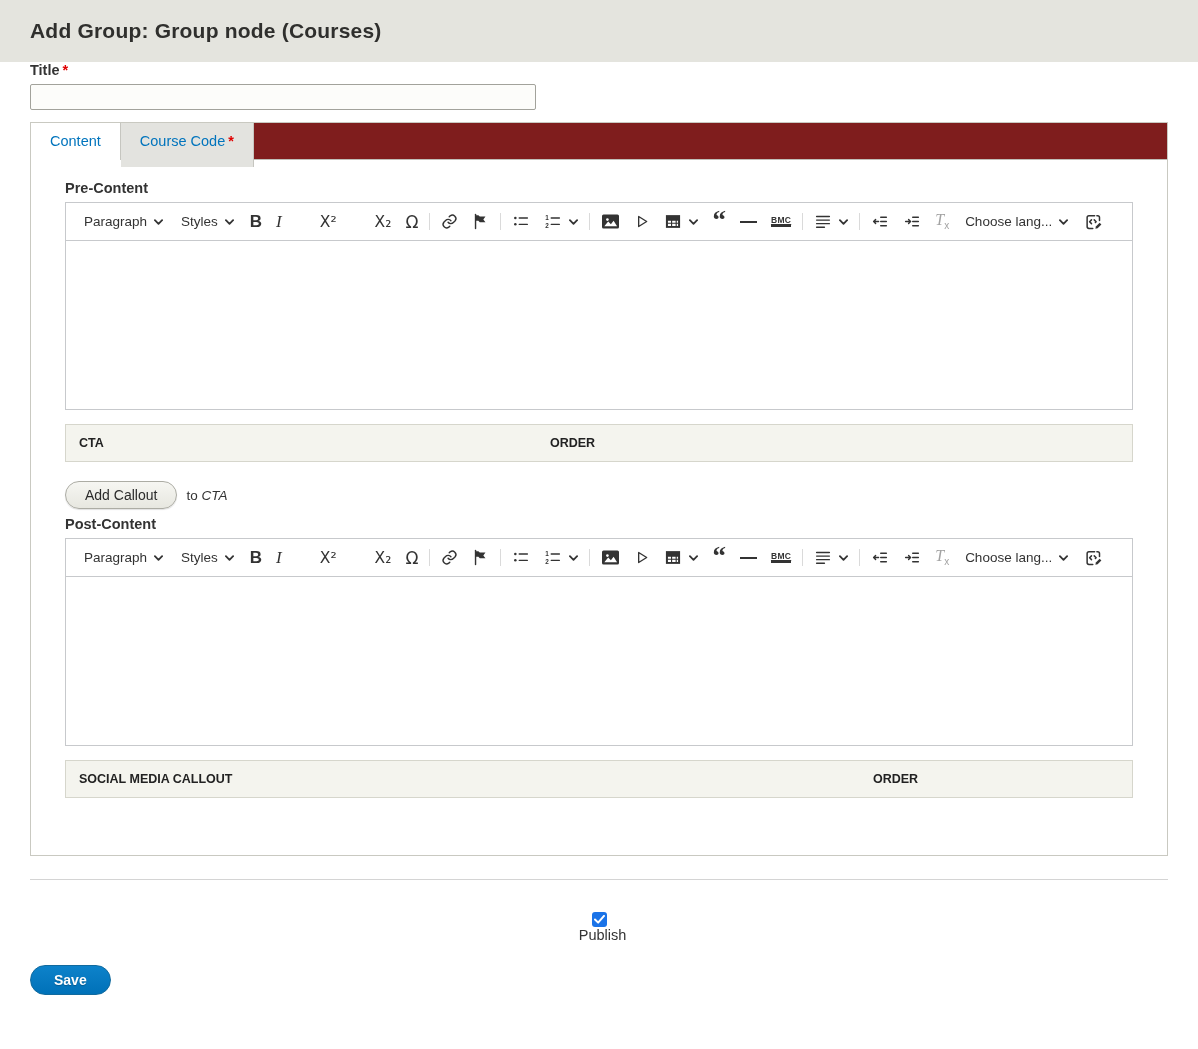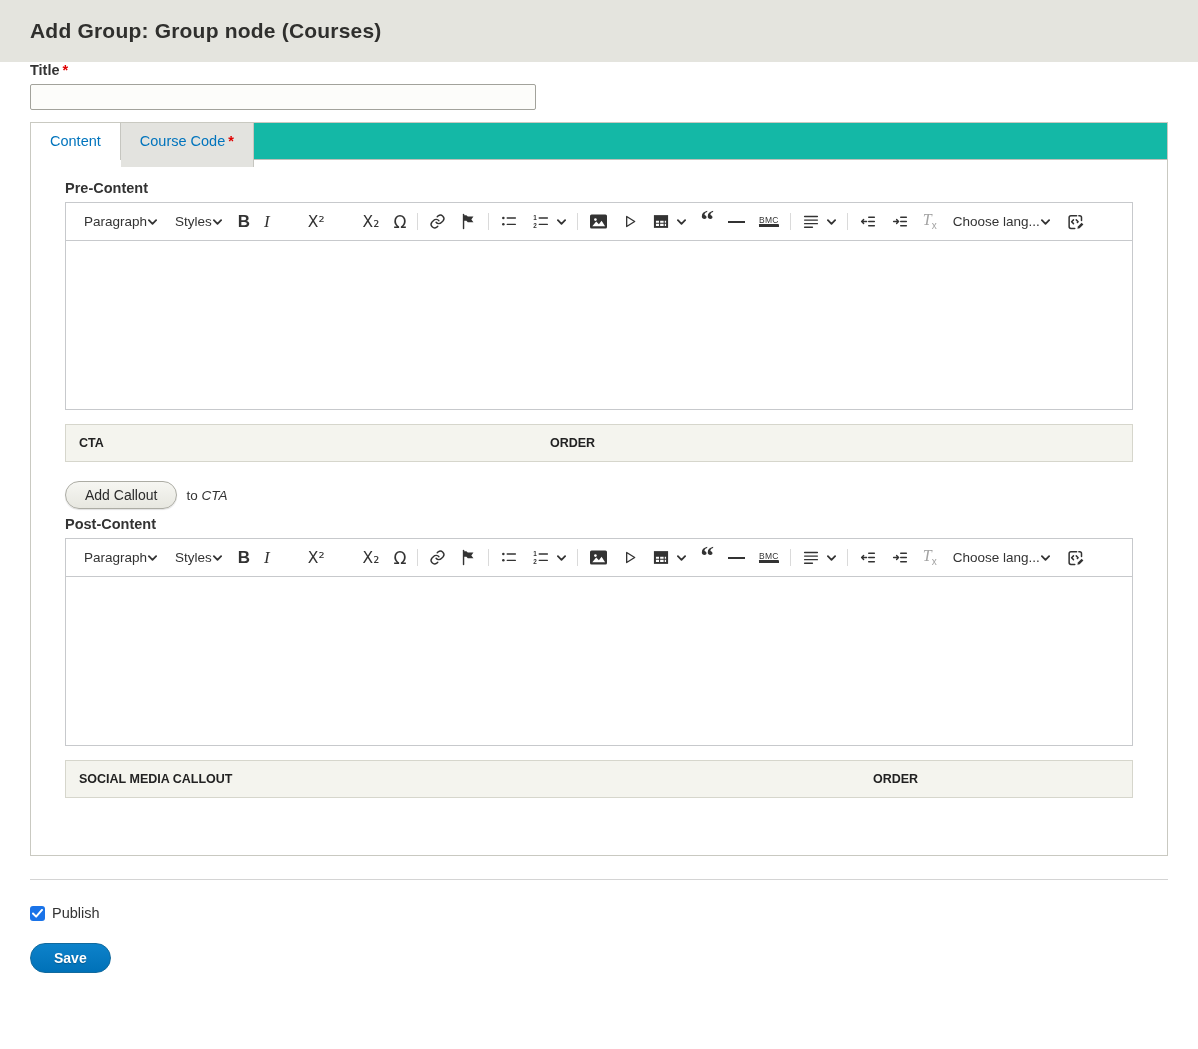--- a/index.html
+++ b/index.html
@@ -16,44 +16,44 @@
   .breadcrumb a { color: #0074bd; text-decoration: none; }
   .breadcrumb .sep { color: #333; margin: 0 6px; }
 
   
   .field-label { font-size: 14.5px; font-weight: bold; margin-bottom: 6px; }
   .req { color: #e00000; font-weight: bold; margin-left: 3px; }
   .title-input { width: 506px; height: 26px; border: 1px solid #a2a29b; background: #fcfcfa; border-radius: 2px; padding: 2px 7px; font-size: 14px; color:#333; outline: none; display:block; margin-bottom: 12px; }
 
   
   .panel { border: 1px solid #c9c9c1; background: #fff; }
-  .tab-bar { display: flex; background: #14b8a6; border-bottom: 1px solid #bfbfb8; height: 37px; text-align: center; }
+  .tab-bar { display: flex; background: #7f1d1d; border-bottom: 1px solid #bfbfb8; height: 37px; text-align: center; }
   .tab { height: 44px; line-height: 36px; padding: 0 19px; font-size: 14.5px; color: #0074bd; border-right: 1px solid #c6c6c0; background: #e3e3df; cursor: pointer; }
   .tab.active { background: #fff; height: 37px; }
   .panel-body { padding: 20px 34px 38px; }
 
   .section-label { font-size: 14.5px; font-weight: bold; margin: 0 0 6px; }
 
   
   .editor { border: 1px solid #c7c9cc; margin-bottom: 14px; background: #fff; }
   .toolbar { display: flex; align-items: center; height: 38px; border-bottom: 1px solid #c7c9cc; padding: 0 9px; background: #fff; }
   .editor-area { height: 168px; background: #fff; cursor: text; }
 
   .tb-btn { display: flex; align-items: center; height: 30px; padding: 0 7px; border-radius: 2px; cursor: pointer; color: #333; }
-  .tb-dd { display: flex; align-items: center; gap: 1px; height: 30px; padding: 0 9px; cursor: pointer; font-size: 13.5px; color: #333; white-space: nowrap; }
+  .tb-dd { display: flex; align-items: center; gap: 7px; height: 30px; padding: 0 9px; cursor: pointer; font-size: 13.5px; color: #333; white-space: nowrap; }
   .tb-sep { width: 1px; height: 17px; background: #dadada; margin: 0 4px; flex: 0 0 auto; }
   .tb-btn.disabled { color: #a3a3a3; }
   .tb-btn.disabled svg { stroke: #a3a3a3; }
 
   .glyph-bold { font-size: 17px; font-weight: bold; font-family: "Liberation Sans","DejaVu Sans",sans-serif; }
   .glyph-italic { font-size: 17px; font-style: italic; font-family: "Liberation Serif","DejaVu Serif",serif; }
   .glyph-script { font-size: 15.5px; font-family: "DejaVu Sans",sans-serif; margin-left: 24px; }
   .glyph-omega { font-size: 17px; font-family: "DejaVu Sans",sans-serif; }
   .glyph-quote { font-size: 27px; line-height: 10px; height: 14px; font-weight: bold; font-family: "Liberation Serif","DejaVu Serif",serif; }
-  .glyph-bmc { font-size: 8.5px; font-weight: normal; text-decoration: underline; letter-spacing: .3px; border-bottom: 2px solid #333; line-height: 9px; }
+  .glyph-bmc { font-size: 8.5px; font-weight: bold; text-decoration: underline; letter-spacing: .3px; border-bottom: 2px solid #333; line-height: 9px; }
   .glyph-tx { font-size: 16px; font-style: italic; font-family: "Liberation Serif","DejaVu Serif",serif; }
   .glyph-tx sub { font-size: 10px; font-style: normal; font-family: "Liberation Sans",sans-serif; }
   .hr-glyph { width: 17px; height: 2px; background: #333; }
 
   .icon { display: block; }
   .icon-stroke { fill: none; stroke: #333; stroke-width: 2; stroke-linecap: round; stroke-linejoin: round; }
   .chev { display: block; }
 
   
   .ptable { display: flex; background: #f4f4ee; border: 1px solid #d6d6cc; font-size: 12.5px; font-weight: bold; color: #222; margin-bottom: 19px; }
@@ -62,21 +62,21 @@
   .social-table .c1 { width: 794px; }
 
   .add-row { display: flex; align-items: center; margin-bottom: 7px; }
   .add-btn { display: inline-block; padding: 5px 19px; font-size: 14px; color: #2b2b2b; background: linear-gradient(#f6f6f2, #e7e7e0); border: 1px solid #acaca4; border-radius: 20em; box-shadow: 0 1px 1px rgba(0,0,0,.12); cursor: pointer; font-family: inherit; }
   .to-text { font-size: 13.5px; margin-left: 9px; }
   .to-text em { font-style: italic; }
   .social-add { margin-bottom: 0; }
 
   
   .divider { border: 0; border-top: 1px solid #d4d4d4; margin: 23px 0 0; }
-  .publish-row { display: flex; align-items: center; margin-top: 25px; }
+  .publish-row { display: flex; align-items: center; margin-top: 32px; flex-direction: column; }
   .checkbox { width: 15px; height: 15px; background: #1a73e8; border-radius: 3px; display: flex; align-items: center; justify-content: center; cursor: pointer; }
   .publish-label { font-size: 14.5px; margin-left: 7px; }
   .save-btn { margin: 22px 0 34px; display: inline-block; padding: 6px 23px; font-size: 14px; font-weight: bold; color: #fff; background: linear-gradient(#0d82ca, #0071b8); border: 1px solid #116a9e; border-radius: 20em; text-shadow: 0 1px 1px rgba(0,0,0,.25); cursor: pointer; font-family: inherit; }
 </style>
 </head>
 <body>
 
 <div class="page-header">
   <h1>Add Group: Group node (Courses)</h1>
 </div>

